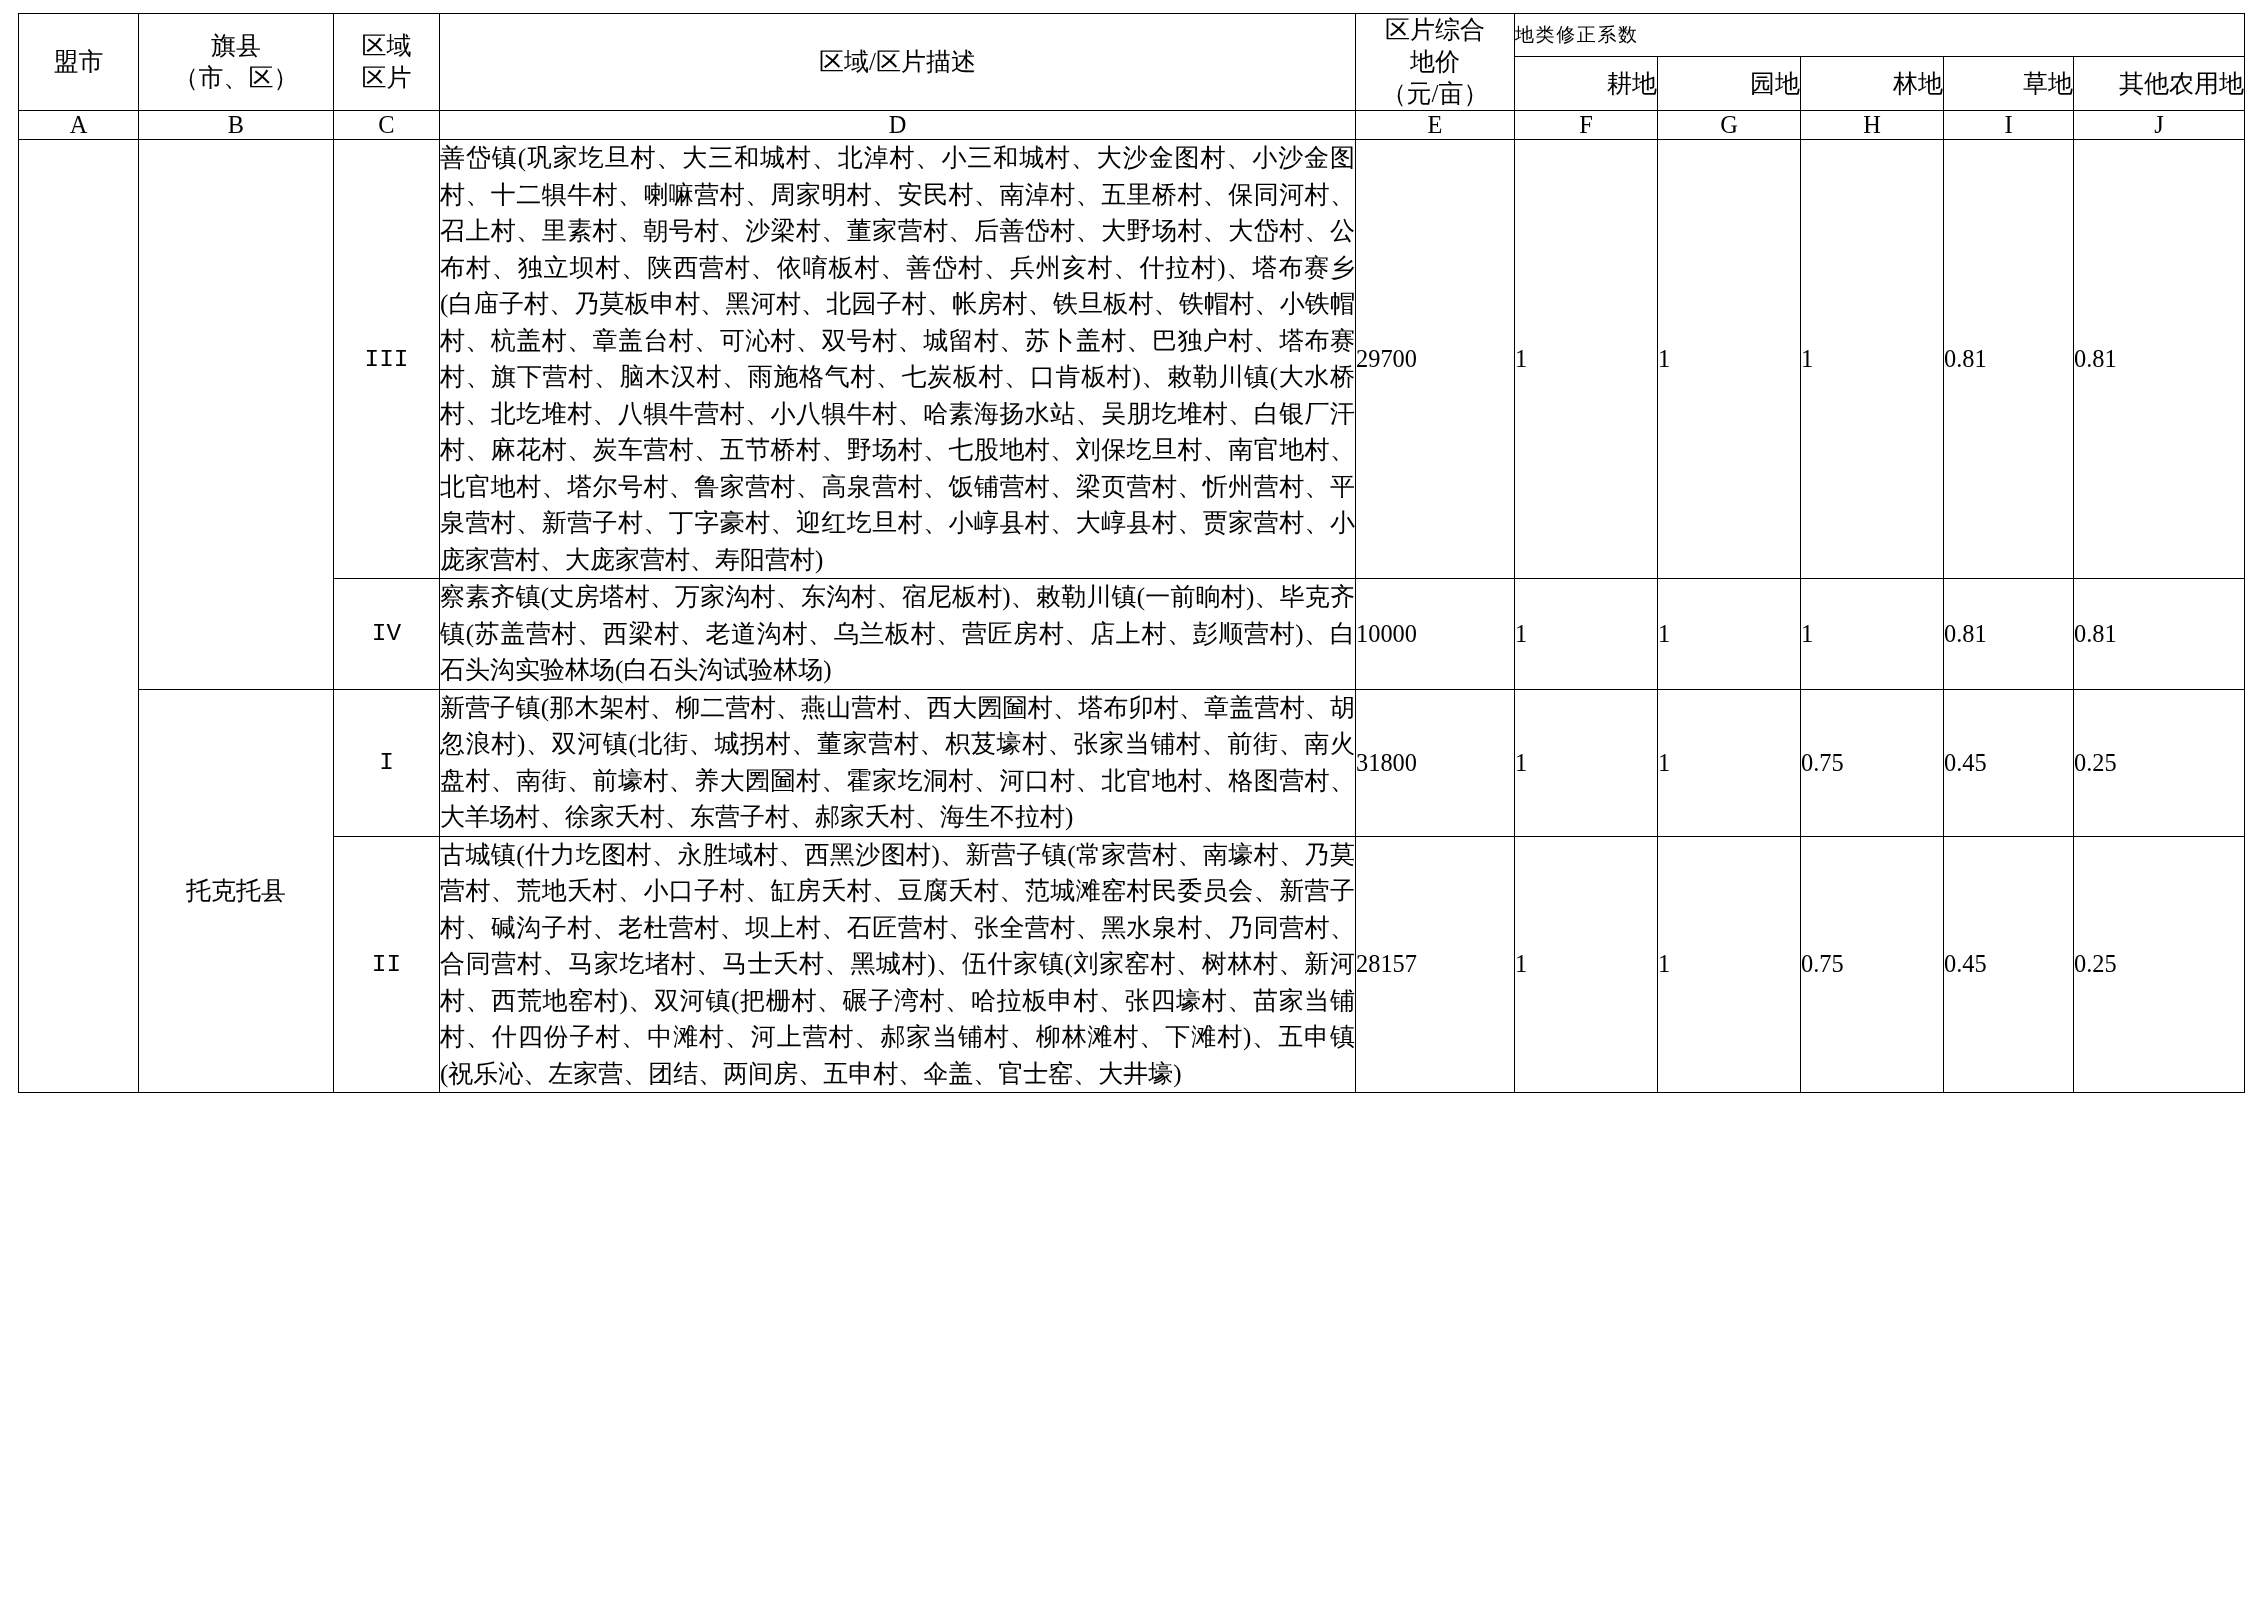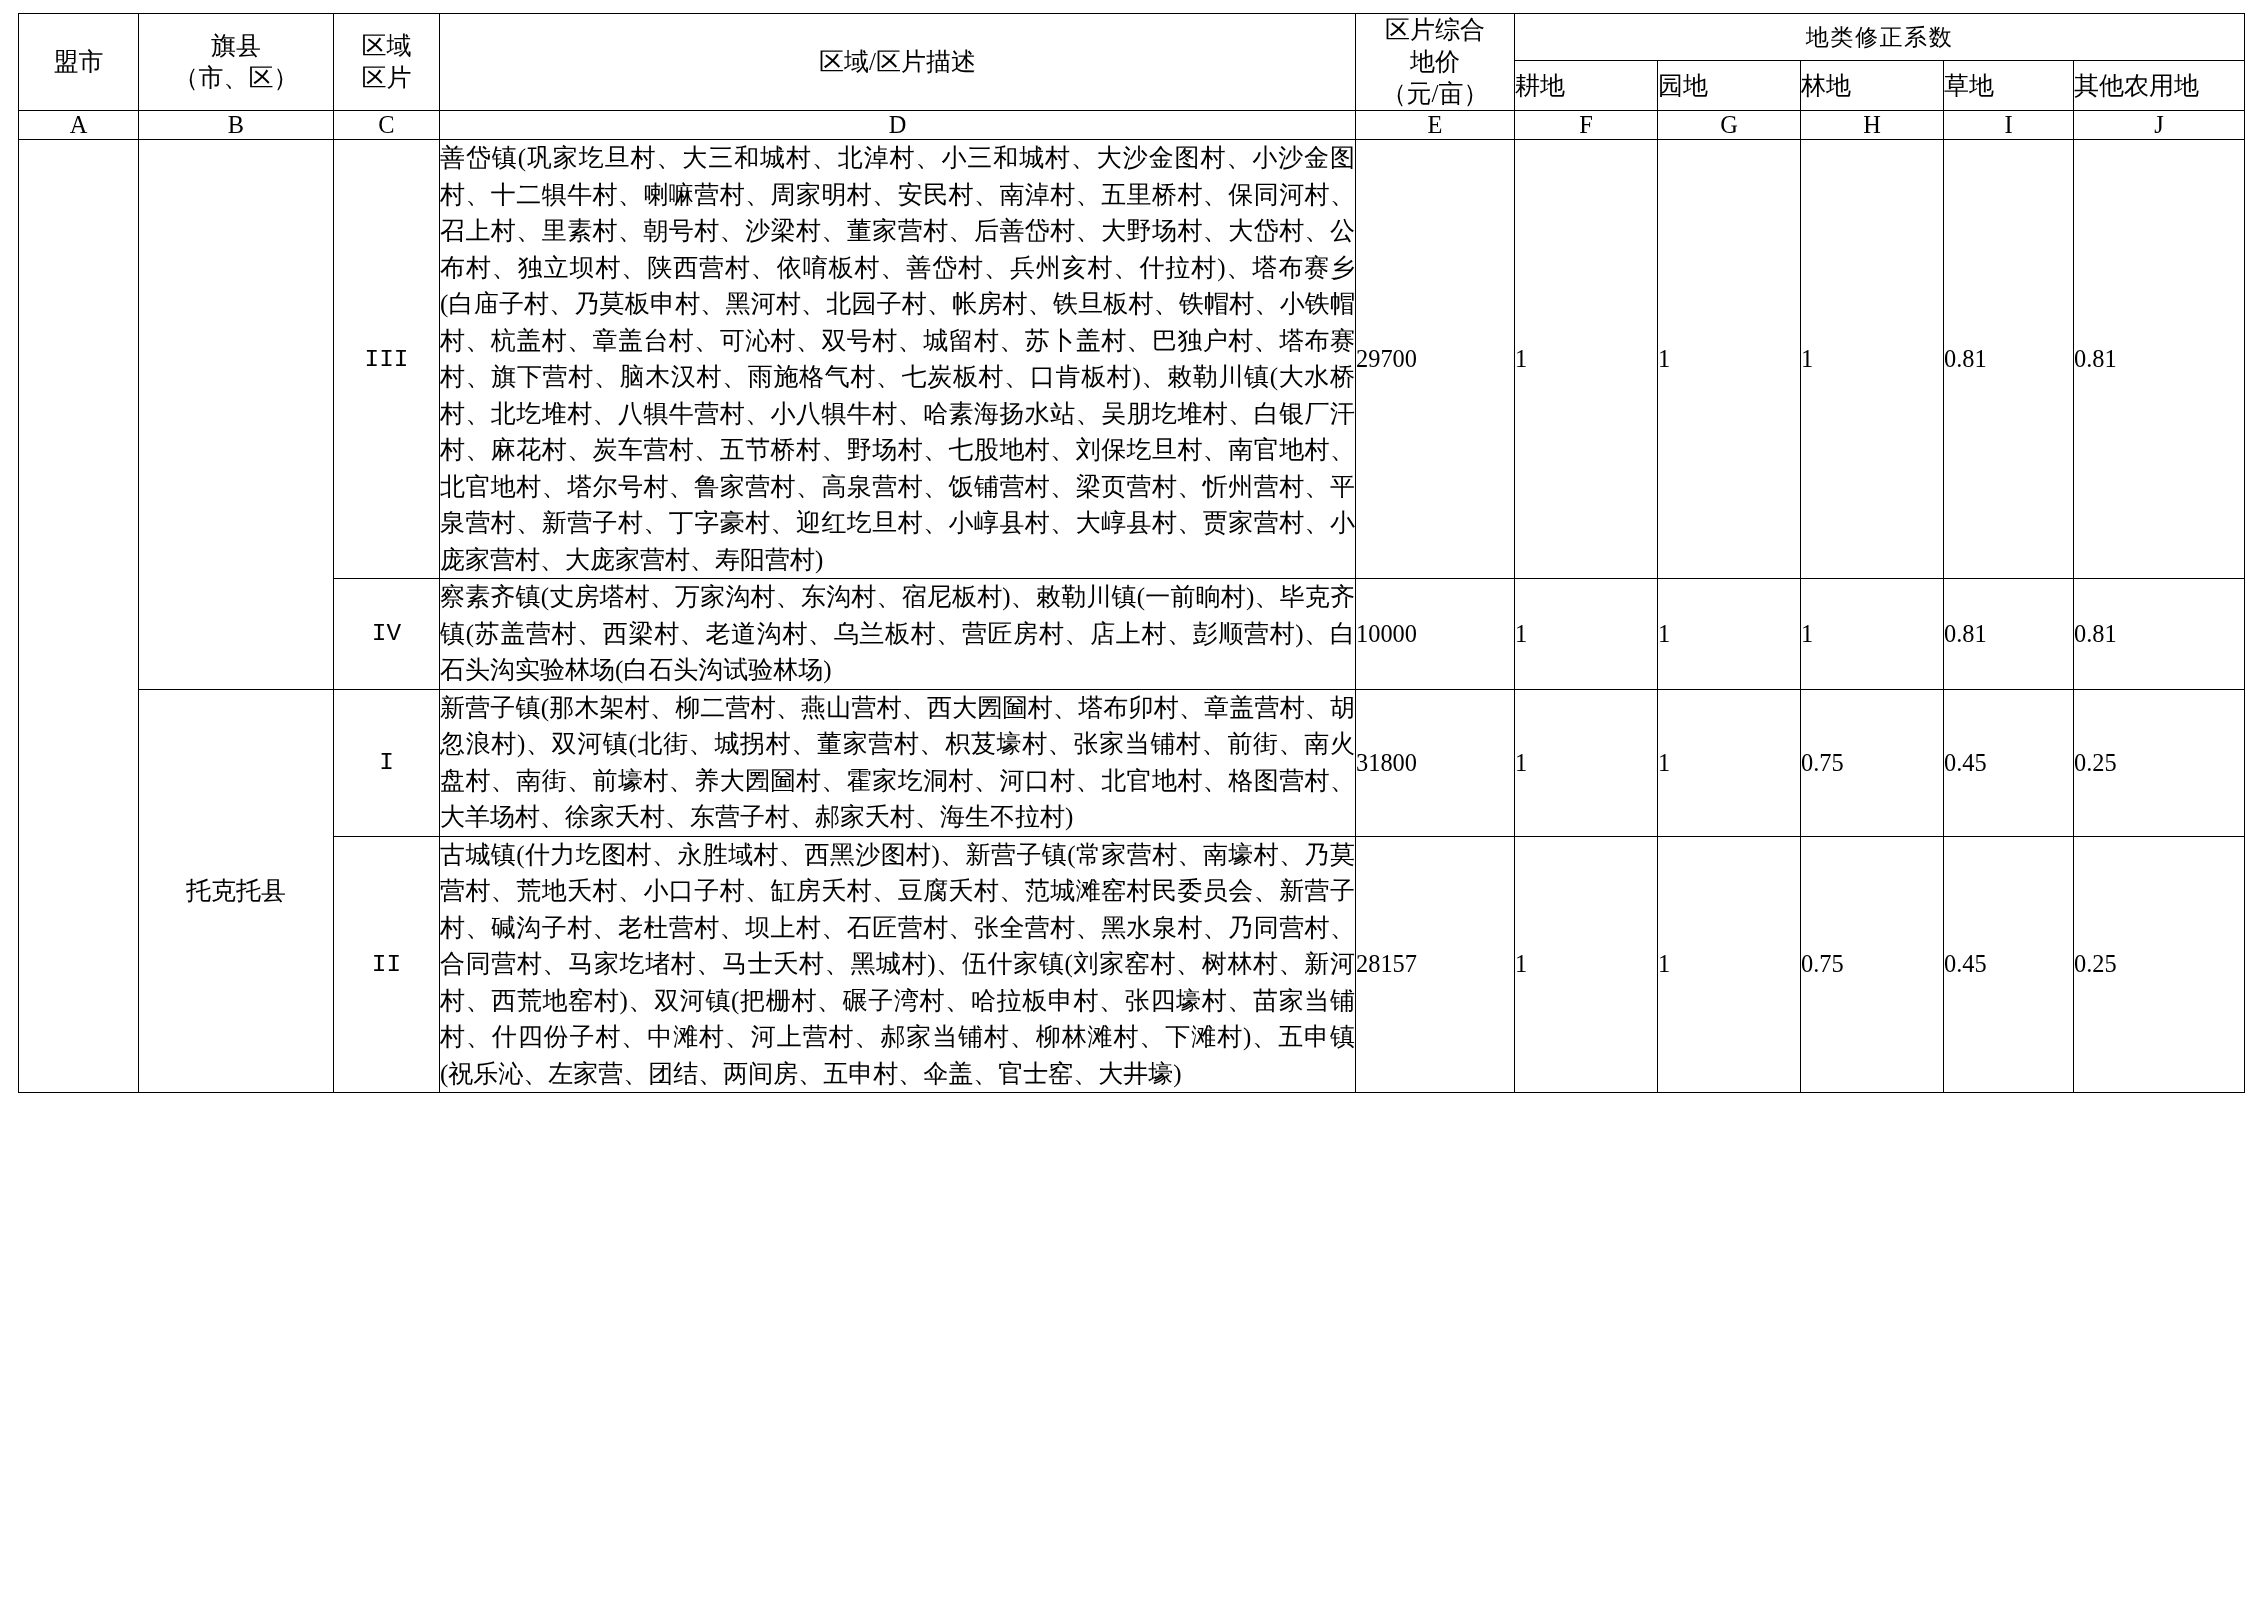--- a/index.html
+++ b/index.html
@@ -41,27 +41,27 @@
   col.c-j { width: 171px; }
 
   .hdr-cell {
     text-align: center;
     font-size: 25px;
     line-height: 1.28;
     padding: 8.1px 3.2px;
   }
   .hdr-cell .l { display: block; }
   .coef-group {
-    text-align: center;
-    font-size: 23px;
+    text-align: left;
+    font-size: 19px;
     padding: 11.4px 3.2px 9.7px 3.2px;
     letter-spacing: 1.6px;
   }
   .coef-sub {
-    text-align: left;
+    text-align: right;
     font-size: 25px;
     padding: 11.4px 1.6px;
   }
   .letter-row td {
     text-align: center;
     font-size: 24.4px;
     font-weight: bold;
     font-family: "Liberation Serif", "DejaVu Serif", serif;
     padding: 9.7px 1.6px 11.4px 1.6px;
   }

